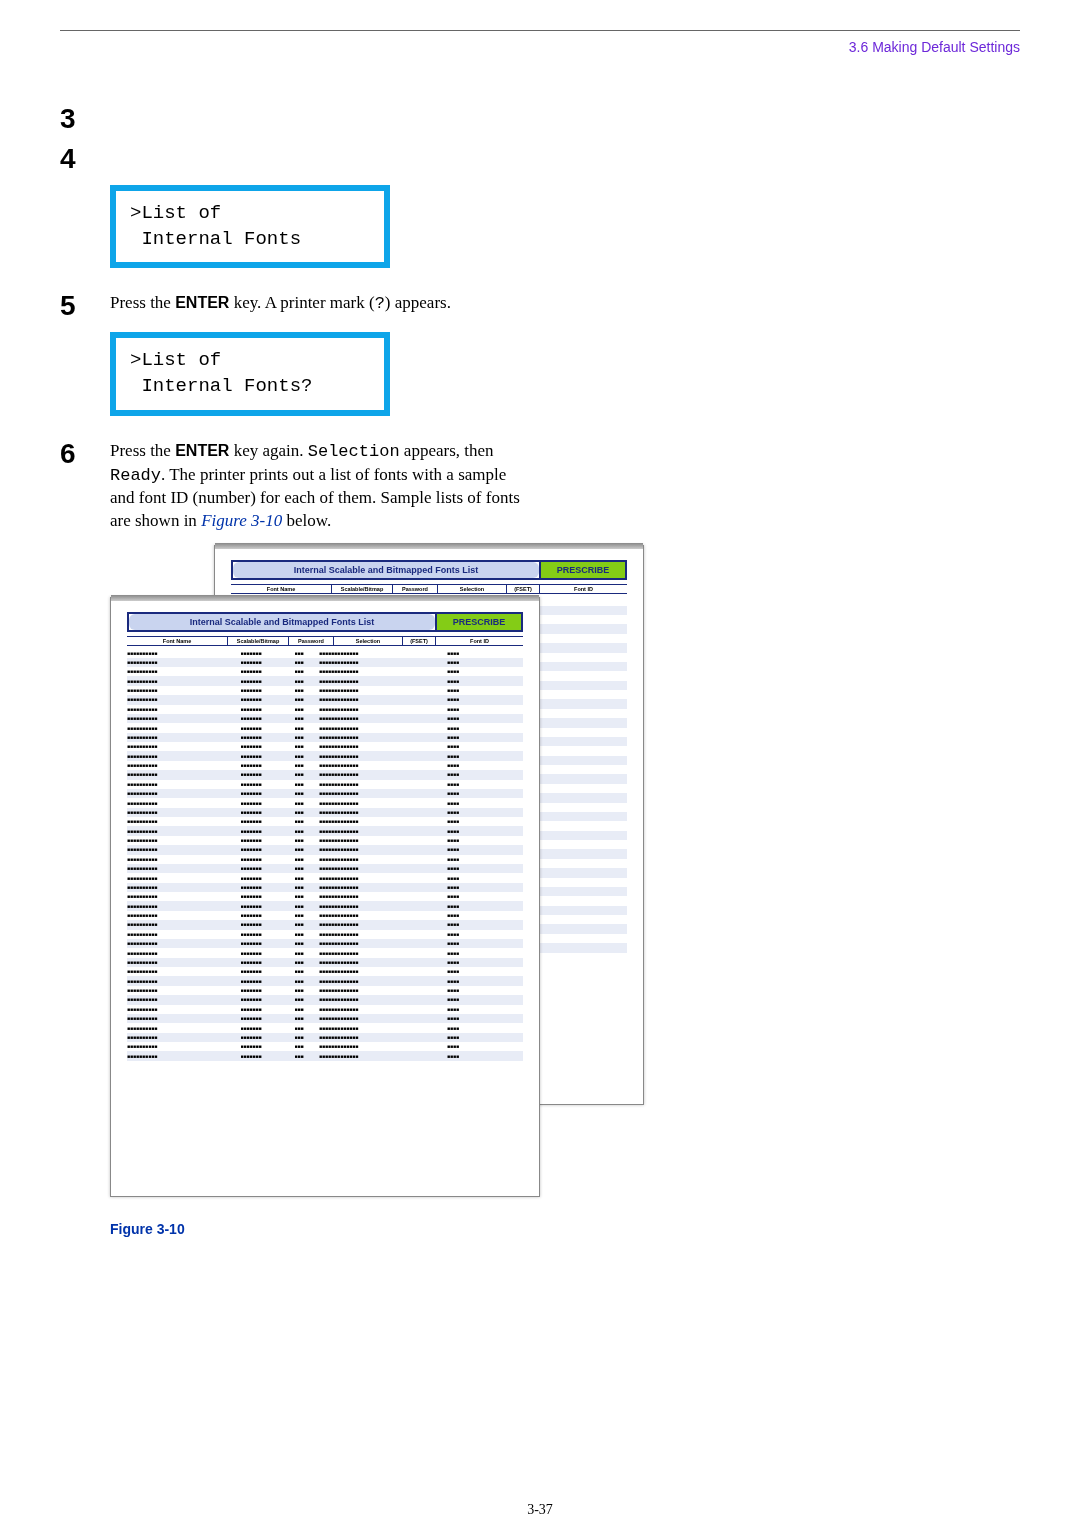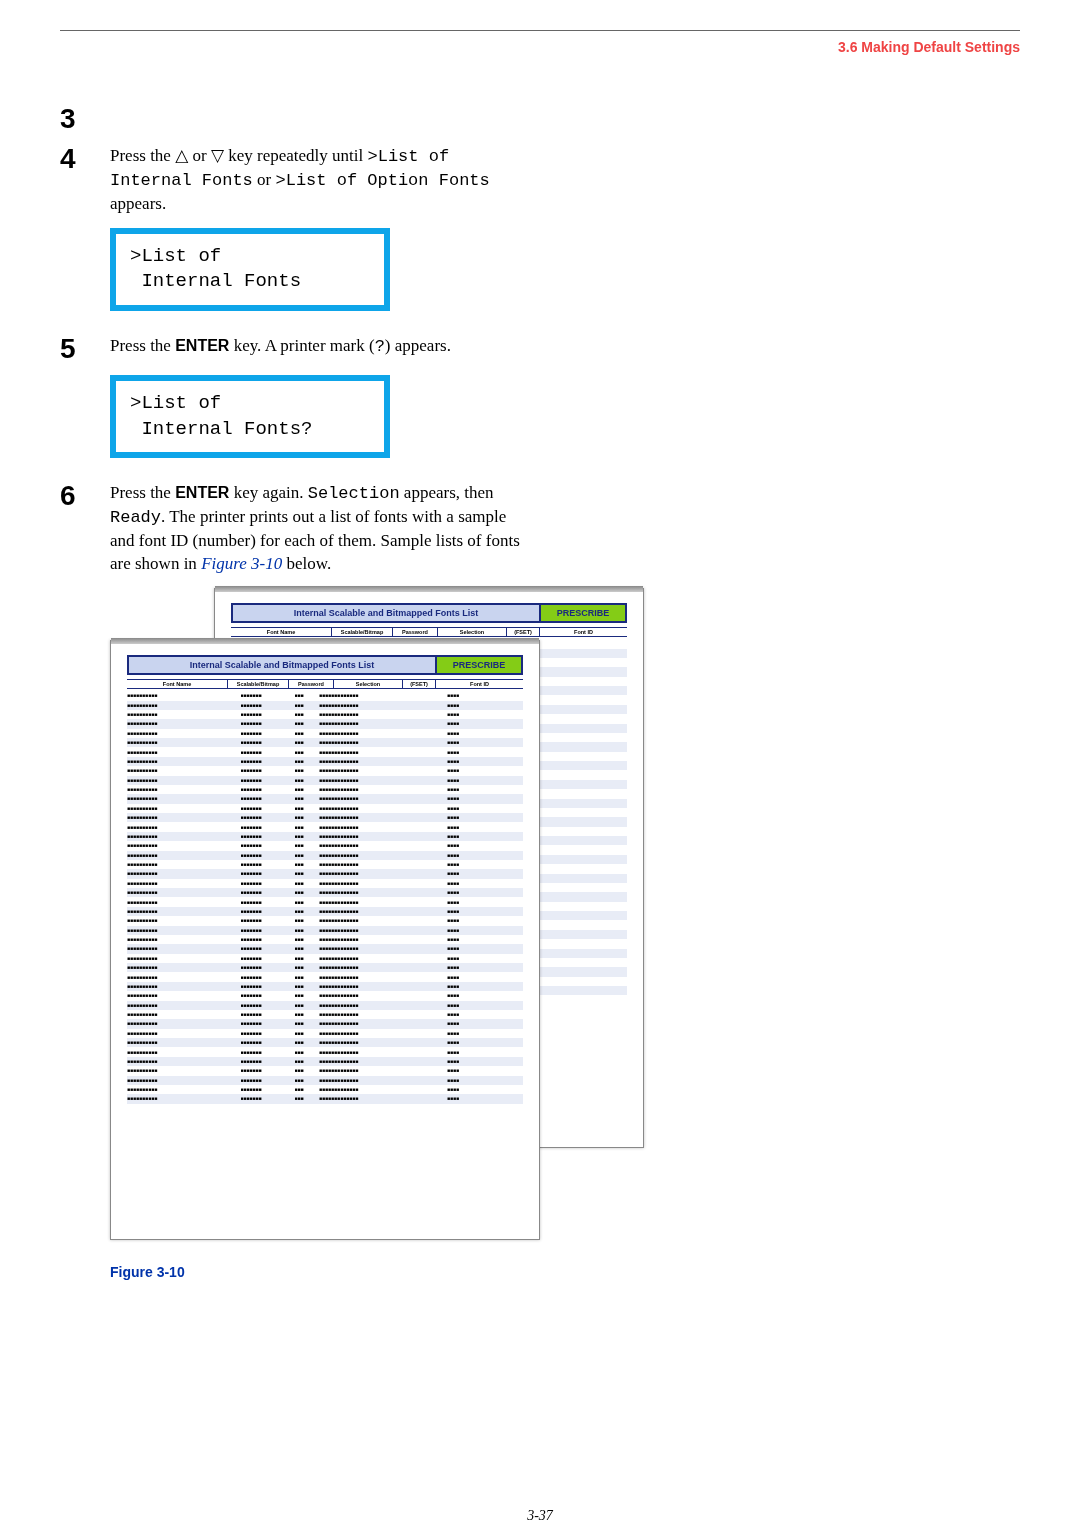--- a/index.html
+++ b/index.html
@@ -16,23 +16,23 @@
     padding: 30px 60px 18px 60px;
     position: relative;
   }
   .top-rule {
     border: none;
     border-top: 1px solid #666;
     margin: 0 0 8px 0;
   }
   .section-link {
     text-align: right;
-    color: #ef4444;
+    color: #6d28d9;
     font-family: Arial, Helvetica, sans-serif;
-    font-weight: bold;
+    font-weight: normal;
     font-size: 14px;
     margin-bottom: 50px;
   }
   .step {
     display: flex;
     align-items: flex-start;
     margin-bottom: 12px;
   }
   .step-num {
     font-family: Arial, Helvetica, sans-serif;
@@ -91,20 +91,21 @@
     font-family: Arial, Helvetica, sans-serif;
     font-weight: bold;
     font-size: 9px;
     color: #1a2a7e;
   }
   .titlebar .t1 {
     flex: 1;
     text-align: center;
     padding: 3px 0;
     background: #c9d4ef;
+    border-radius: 6px;
   }
   .titlebar .t2 {
     width: 84px;
     text-align: center;
     padding: 3px 0;
     border-left: 2px solid #1a2a7e;
     background: #84cc16;
   }
   .hdr-row {
     display: flex;
@@ -152,43 +153,39 @@
   .figure-caption {
     font-family: Arial, Helvetica, sans-serif;
     font-weight: bold;
     font-size: 14px;
     color: #0033aa;
     margin-left: 0px;
     margin-top: 16px;
   }
   .page-number {
     position: absolute;
-    bottom: 4px;
+    bottom: 10px;
     left: 0; right: 0;
     text-align: center;
     font-size: 14px;
-    font-style: italic;
   }
 </style>
 </head>
 <body>
 
 <div class="page">
   <hr class="top-rule">
   <div class="section-link">3.6 Making Default Settings</div>
 
   <div class="step">
     <div class="step-num">3</div>
   </div>
 
   <div class="step">
     <div class="step-num">4</div>
-    <div class="step-body">
-      <span>Press the  </span><span class="sym">△</span><span> or </span><span class="sym">▽</span><span> key repeatedly until </span><span class="mono">&gt;List of Internal Fonts</span><span> or </span><span class="mono">&gt;List of Option Fonts</span><span> appears.</span>
-    </div>
   </div>
 
   <div class="lcd">&gt;List of
  Internal Fonts</div>
 
   <div class="step">
     <div class="step-num">5</div>
     <div class="step-body">
       <span>Press the </span><span class="bold">ENTER</span><span> key. A printer mark (</span><span class="mono">?</span><span>) appears.</span>
     </div>

